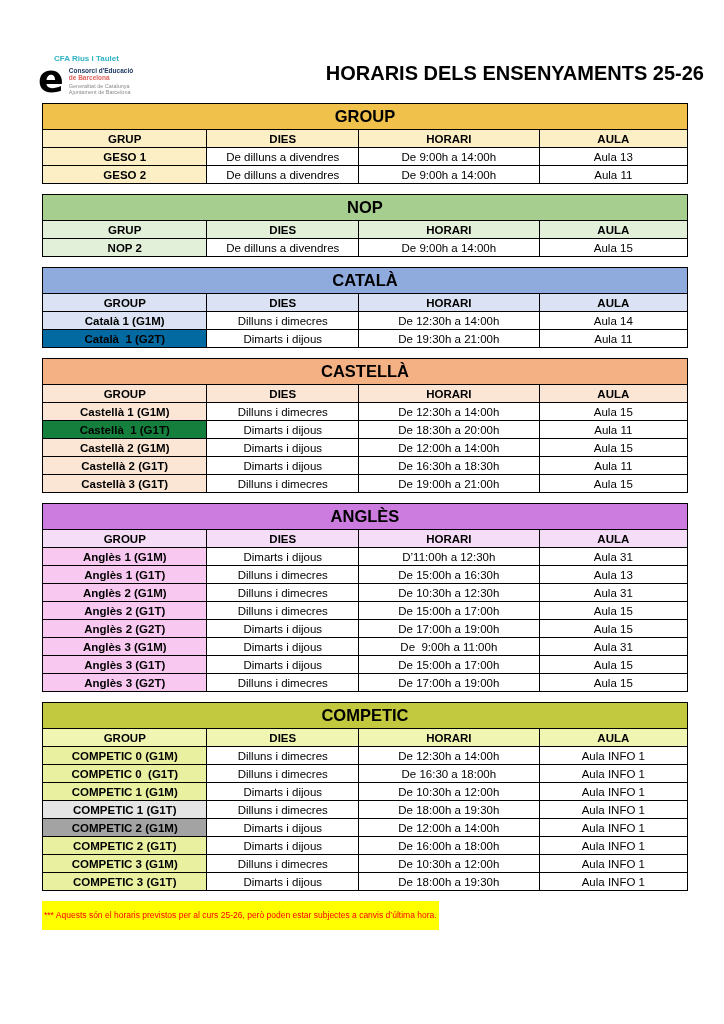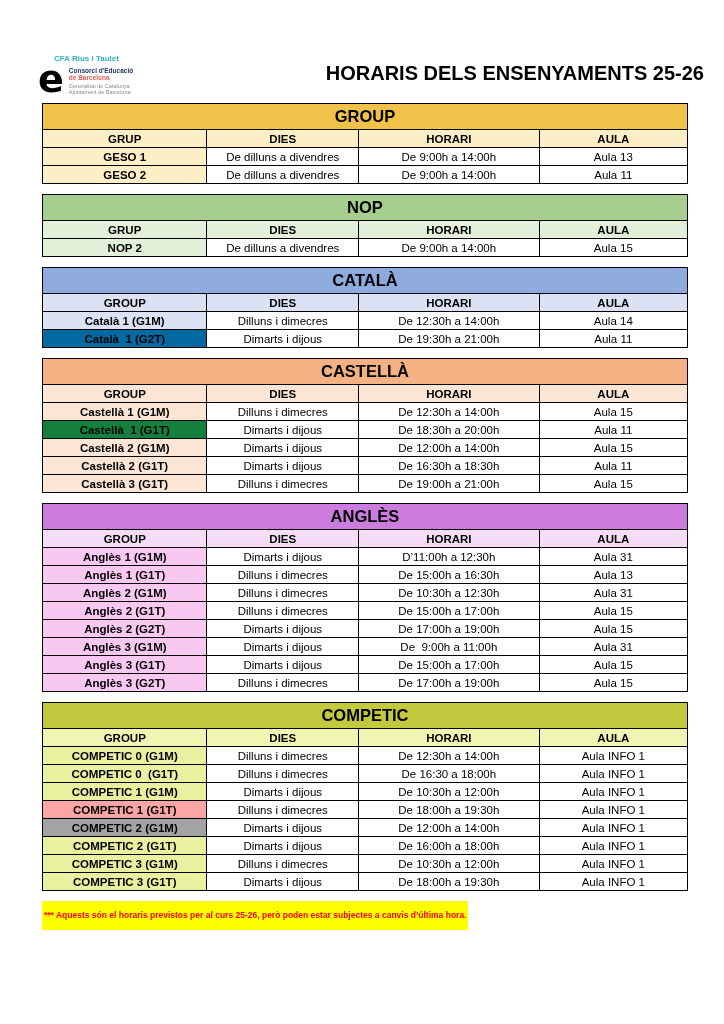--- a/index.html
+++ b/index.html
@@ -34,21 +34,21 @@
     white-space:pre; overflow:hidden; padding:0;
   }
   th.sec { height:26px; font-size:16.5px; font-weight:bold; }
   th.col { height:18px; font-size:11.5px; font-weight:bold; }
   td { height:18px; font-size:11.5px; background:#fff; }
   td.grp { font-weight:bold; }
   
   .footnote-wrap { padding-left:42px; margin-top:1px; }
   .footnote {
     display:inline-block; background:#ffff00; color:#ff0000;
-    font-size:8.5px; font-weight:bold; padding:9px 2px; line-height:11px;
+    font-size:8.5px; font-weight:normal; padding:9px 2px; line-height:11px;
   }
 </style>
 </head>
 <body>
 
 <div class="page">
   <div class="header">
     <div class="logo">
       <div class="logo-school">CFA Rius i Taulet</div>
       <div class="logo-row">
@@ -297,21 +297,21 @@
             <td class="">De 16:30 a 18:00h</td>
             <td class="">Aula INFO 1</td>
           </tr>
           <tr>
             <td class="grp" style="background:#e9f1a1">COMPETIC 1 (G1M)</td>
             <td class="">Dimarts i dijous</td>
             <td class="">De 10:30h a 12:00h</td>
             <td class="">Aula INFO 1</td>
           </tr>
           <tr>
-            <td class="grp" style="background:#fca5a5">COMPETIC 1 (G1T)</td>
+            <td class="grp" style="background:#e5e5e5">COMPETIC 1 (G1T)</td>
             <td class="">Dilluns i dimecres</td>
             <td class="">De 18:00h a 19:30h</td>
             <td class="">Aula INFO 1</td>
           </tr>
           <tr>
             <td class="grp" style="background:#a3a3a3">COMPETIC 2 (G1M)</td>
             <td class="">Dimarts i dijous</td>
             <td class="">De 12:00h a 14:00h</td>
             <td class="">Aula INFO 1</td>
           </tr>

